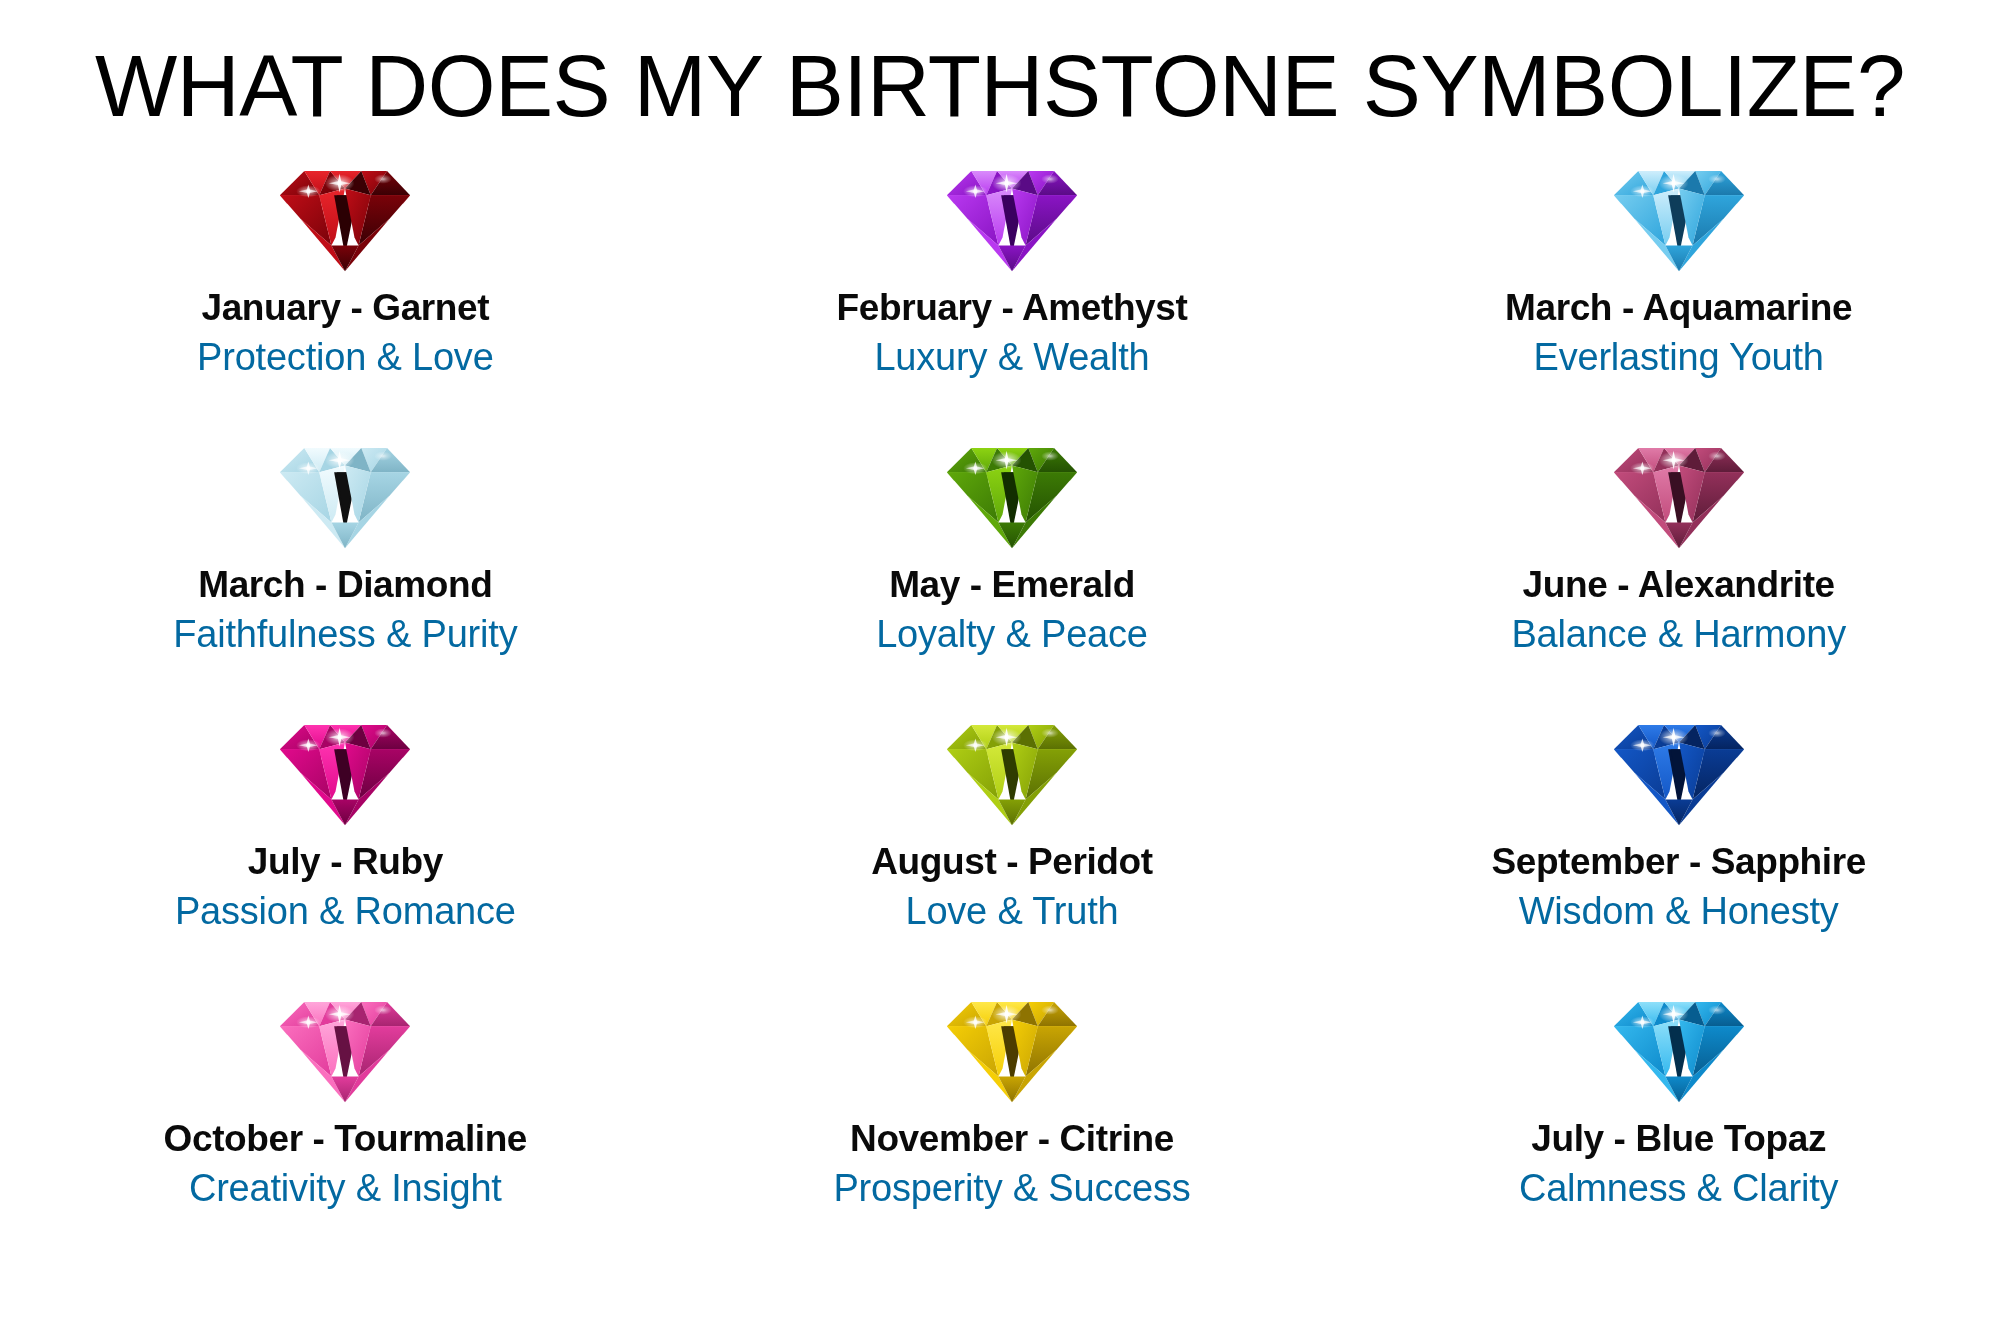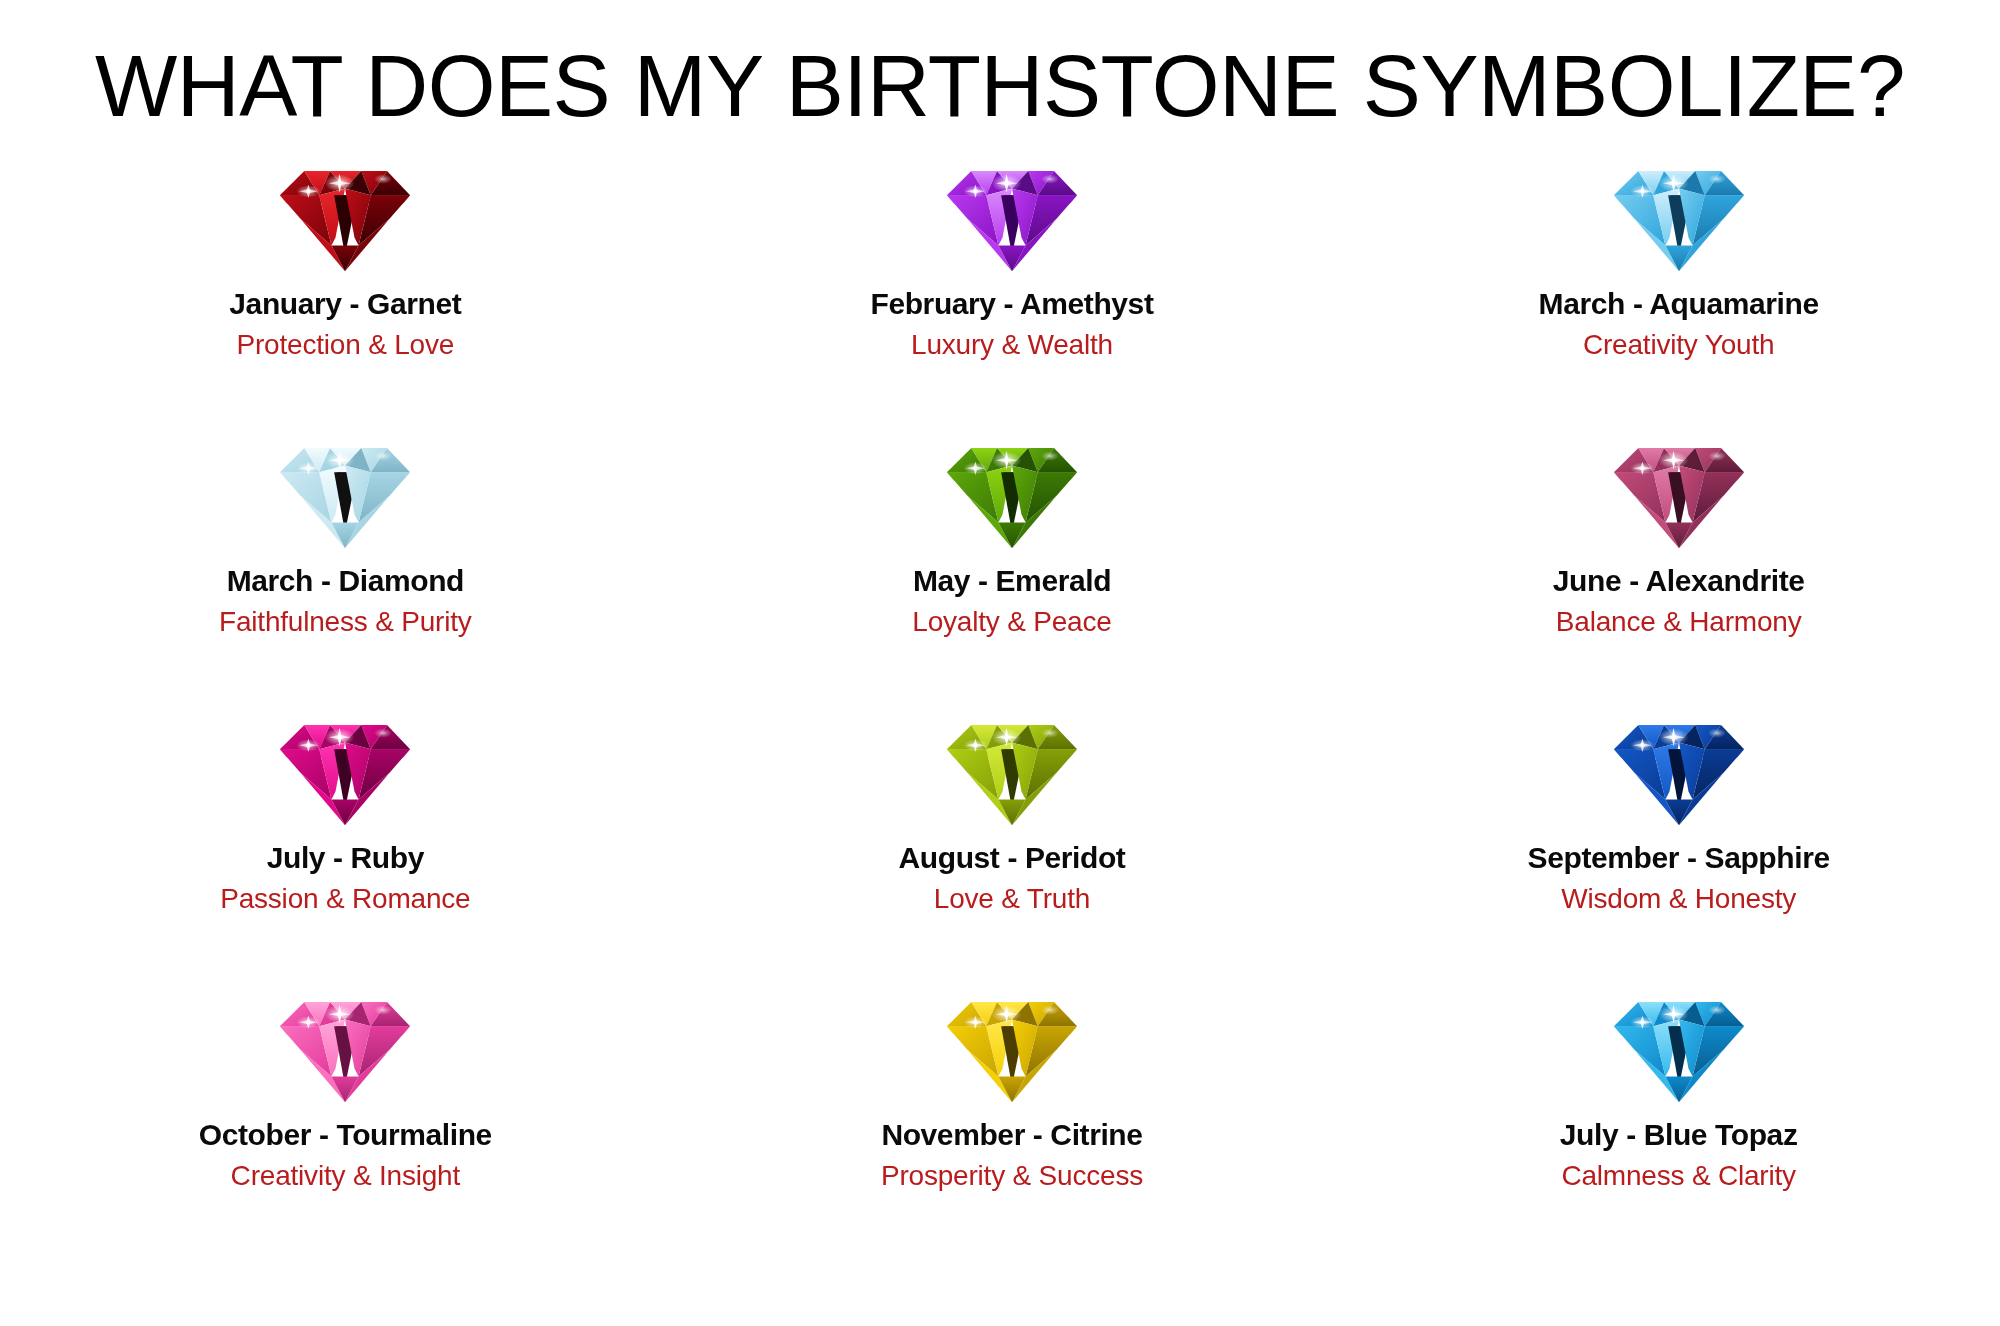--- a/index.html
+++ b/index.html
@@ -51,36 +51,36 @@
   
   .gem-wrap{
     width:136px;height:118px;
     position:relative;
     display:block;
   }
   .gem-wrap svg{display:block;width:136px;height:118px;}
 
   
   .stone-name{
-    font-size:30px;
+    font-size:37px;
     font-weight:700;
     letter-spacing:-0.4px;
     line-height:1.06;
     margin-top:14px;
     white-space:nowrap;
     color:#0a0a0a;
   }
   .stone-meaning{
-    font-size:28px;
+    font-size:38px;
     font-weight:400;
     letter-spacing:-0.2px;
     line-height:1.08;
     margin-top:10px;
     white-space:nowrap;
-    color:#b91c1c;
+    color:#0369a1;
   }
 </style>
 </head>
 <body>
 
 <div class="page">
 
   <div class="title">WHAT DOES MY BIRTHSTONE SYMBOLIZE?</div>
 
   <div class="grid">
@@ -267,21 +267,21 @@
   <ellipse cx="92" cy="40" rx="22" ry="13" fill="url(#spark_2)"></ellipse>
   <ellipse cx="46" cy="52" rx="18" ry="9" fill="url(#spark_2)" opacity="0.85"></ellipse>
   <ellipse cx="156" cy="34" rx="13" ry="7" fill="url(#spark_2)" opacity="0.7"></ellipse>
   <polygon points="92,26 95,40 92,54 89,40" fill="#ffffff" opacity="0.9"></polygon>
   <polygon points="76,40 92,43 108,40 92,37" fill="#ffffff" opacity="0.75"></polygon>
   <polygon points="46,42 49,52 46,62 43,52" fill="#ffffff" opacity="0.8"></polygon>
   <polygon points="32,52 46,55 60,52 46,49" fill="#ffffff" opacity="0.65"></polygon>
 </svg>
         </div>
         <div class="stone-name">March - Aquamarine</div>
-        <div class="stone-meaning">Creativity Youth</div>
+        <div class="stone-meaning">Everlasting Youth</div>
       </div>
       <div class="cell">
         <div class="gem-wrap">
 <svg viewBox="0 0 200 174" xmlns="http://www.w3.org/2000/svg" aria-hidden="true">
   <defs>
     <linearGradient id="g1_3" x1="0" y1="0" x2="0" y2="1">
       <stop offset="0" stop-color="#F1FBFE"></stop>
                 <stop offset="1" stop-color="#CDEAF3"></stop>
     </linearGradient>
     <linearGradient id="g2_3" x1="0" y1="0" x2="1" y2="1">

